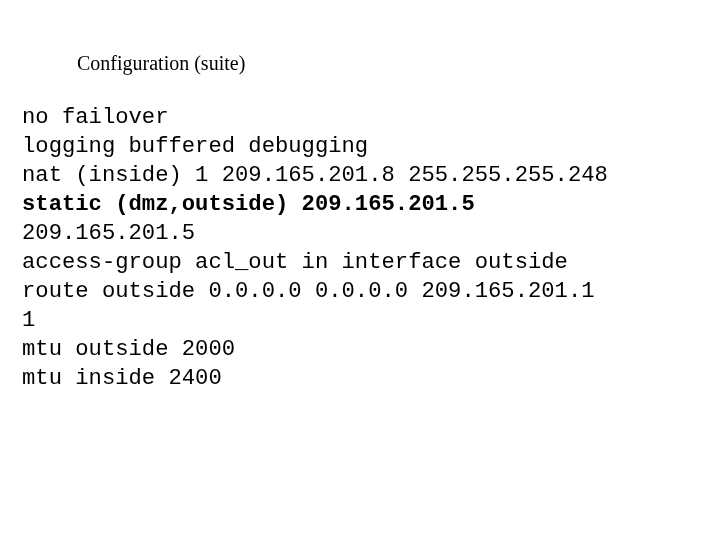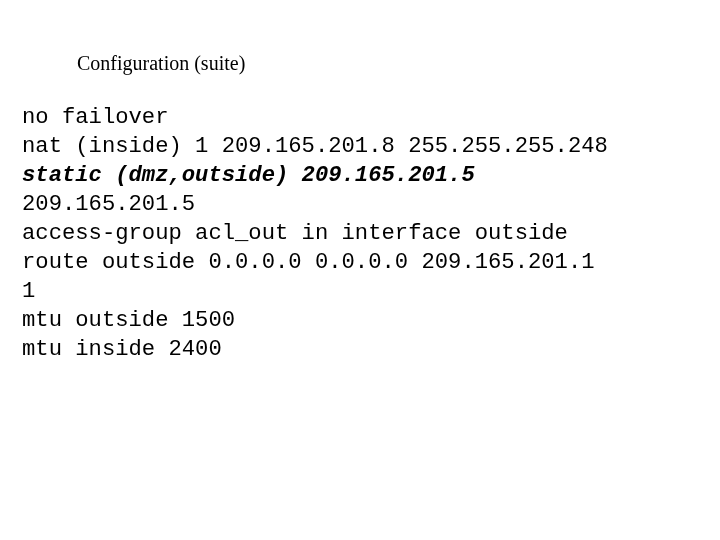--- a/index.html
+++ b/index.html
@@ -45,35 +45,35 @@
     color: #000000;
     letter-spacing: 0px;
   }
   .cfg-line {
     white-space: pre;
     font-weight: normal;
     height: 29px;
   }
   .cfg-line.bold {
     font-weight: bold;
-    font-style: italic;
   }
 </style>
 </head>
 <body>
 
 <div id="slide">
 
   <div id="slide-title">Configuration (suite)</div>
 
   <div id="config-body">
       <div class="cfg-line">no failover</div>
+      <div class="cfg-line">logging buffered debugging</div>
       <div class="cfg-line">nat (inside) 1 209.165.201.8 255.255.255.248</div>
       <div class="cfg-line bold">static (dmz,outside) 209.165.201.5</div>
       <div class="cfg-line">209.165.201.5</div>
       <div class="cfg-line">access-group acl_out in interface outside</div>
       <div class="cfg-line">route outside 0.0.0.0 0.0.0.0 209.165.201.1</div>
       <div class="cfg-line">1</div>
-      <div class="cfg-line">mtu outside 1500</div>
+      <div class="cfg-line">mtu outside 2000</div>
       <div class="cfg-line">mtu inside 2400</div>
     </div>
 
 </div>
 
 </body></html>

